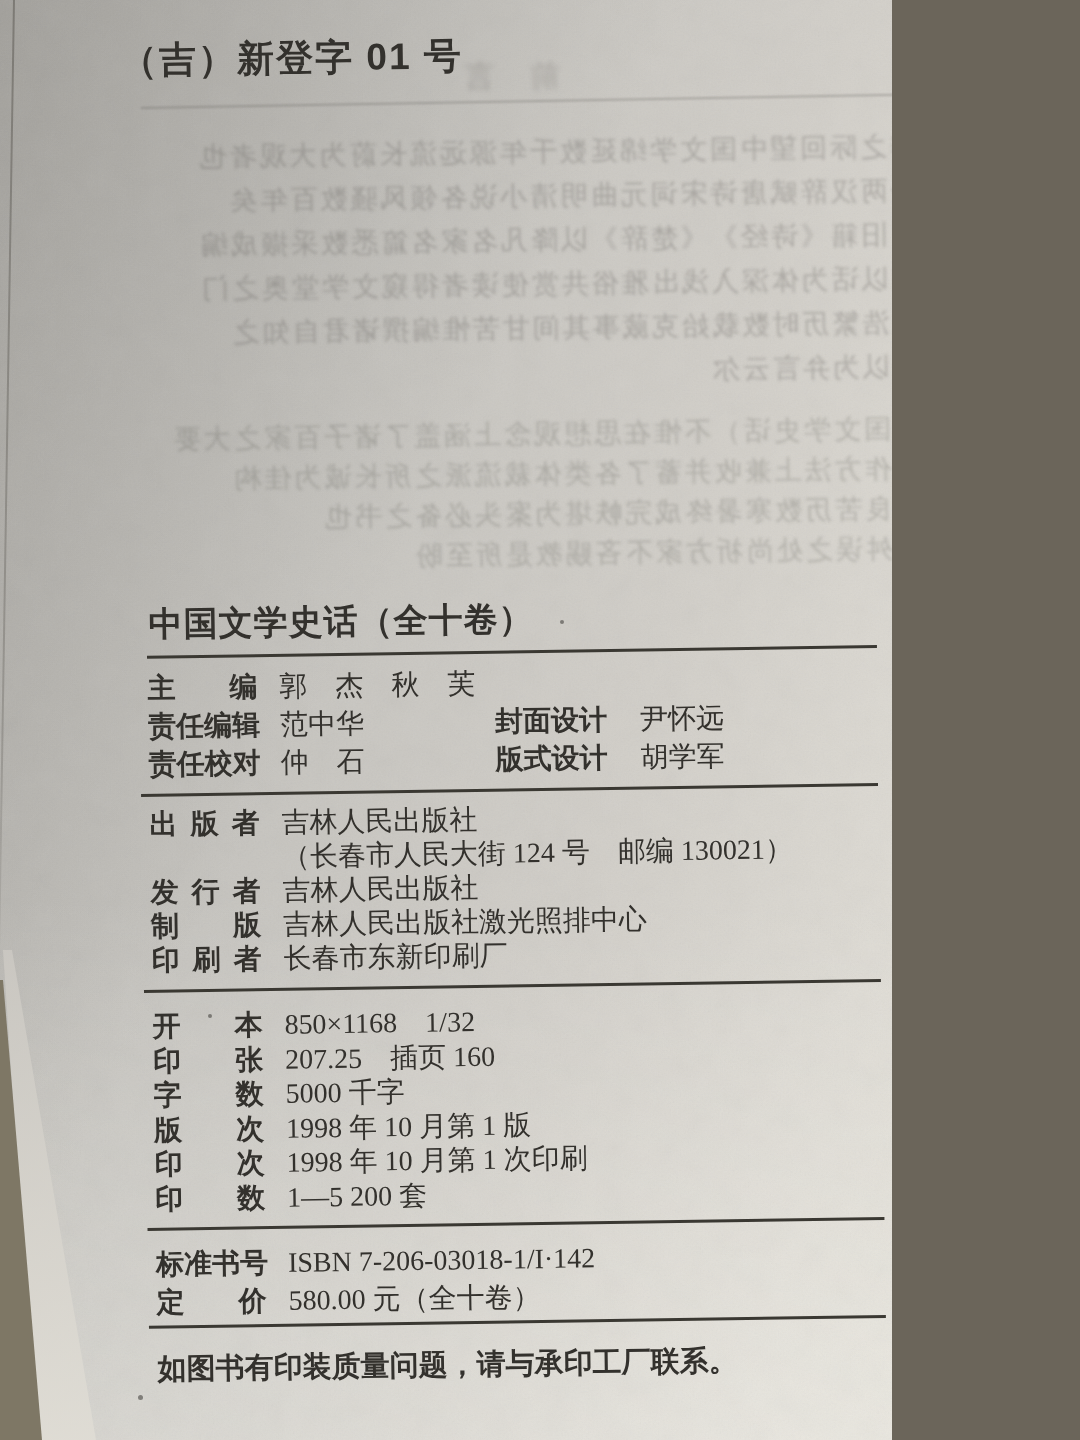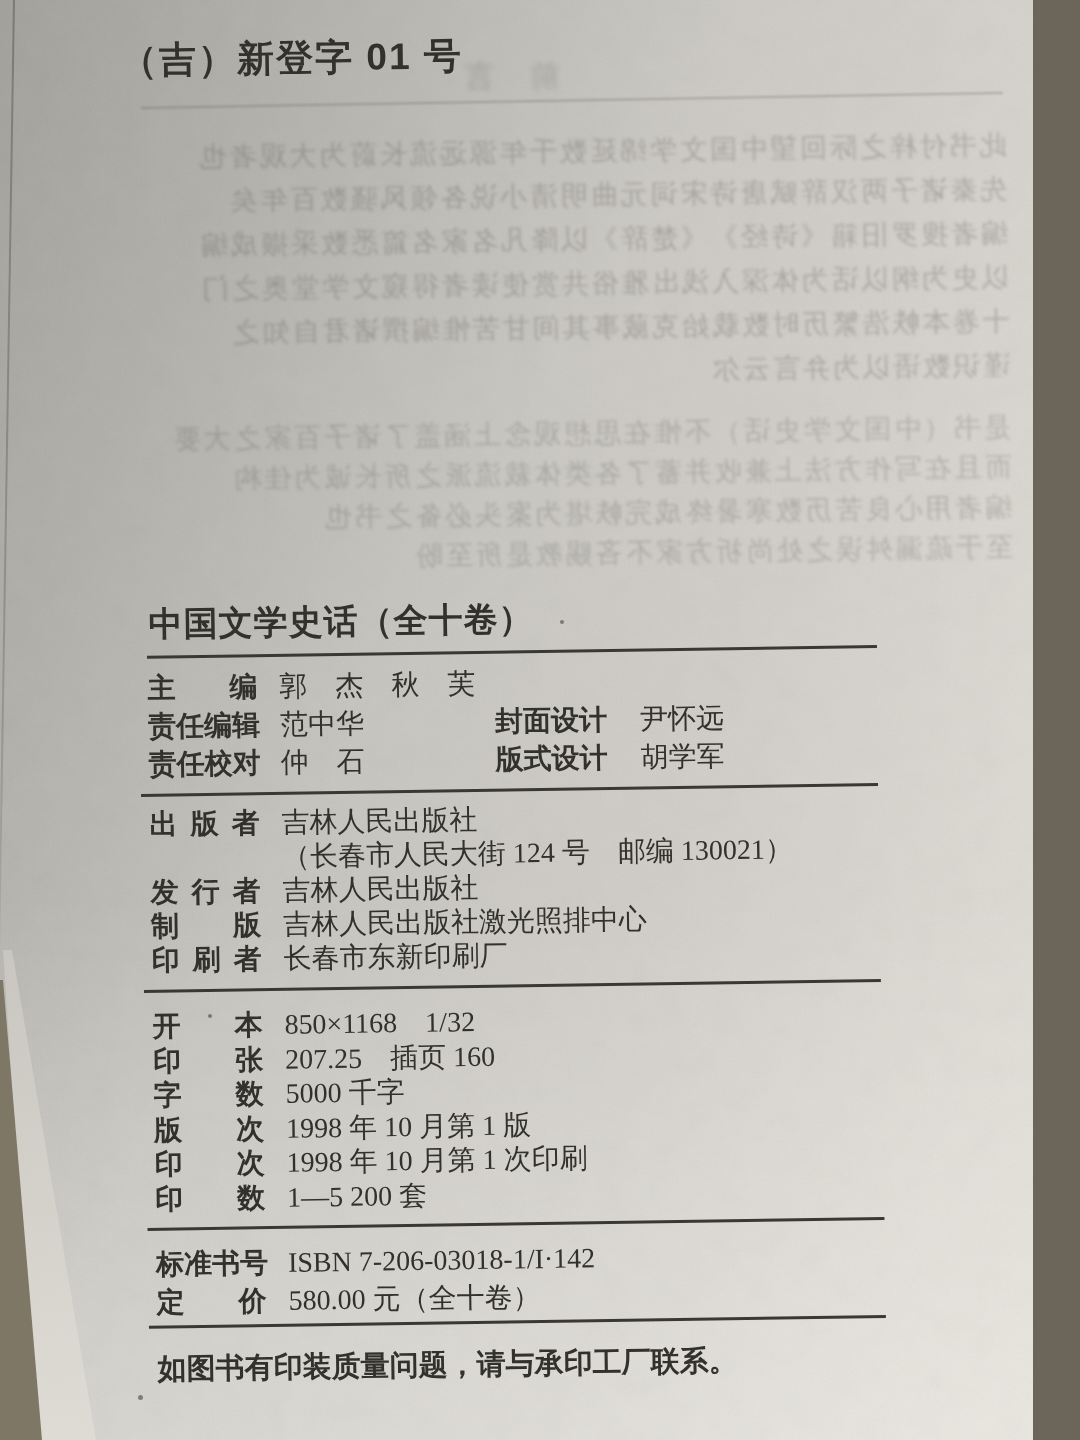--- a/index.html
+++ b/index.html
@@ -1,16 +1,16 @@
 <!DOCTYPE html>
 <html><head>
 <meta charset="utf-8">
 <style>
   html,body{margin:0;padding:0;background:#6b655a;}
-  .photo{position:relative;width:1033px;height:1440px;overflow:hidden;
+  .photo{position:relative;width:892px;height:1440px;overflow:hidden;
          background:linear-gradient(105deg,#b4b2ad 0%,#c5c3be 35%,#d1cec8 65%,#ddDAD3 88%,#e1ded6 100%);
          font-family:"Liberation Serif","DejaVu Serif",serif;}
   .shade-top{position:absolute;inset:0;background:linear-gradient(118deg,rgba(88,86,82,.20),rgba(88,86,82,0) 42%);pointer-events:none;}
   .shade-bottom{position:absolute;inset:0;background:linear-gradient(to top,rgba(255,254,247,.30),rgba(255,254,247,0) 38%);pointer-events:none;}
   .grain{position:absolute;inset:0;opacity:.07;pointer-events:none;}
   .mottle{position:absolute;inset:0;opacity:.05;pointer-events:none;}
 
   
   .desk-wedge{position:absolute;left:0;top:980px;width:44px;height:460px;background:#7e7765;
               clip-path:polygon(0 0,3px 0,42px 100%,0 100%);}

